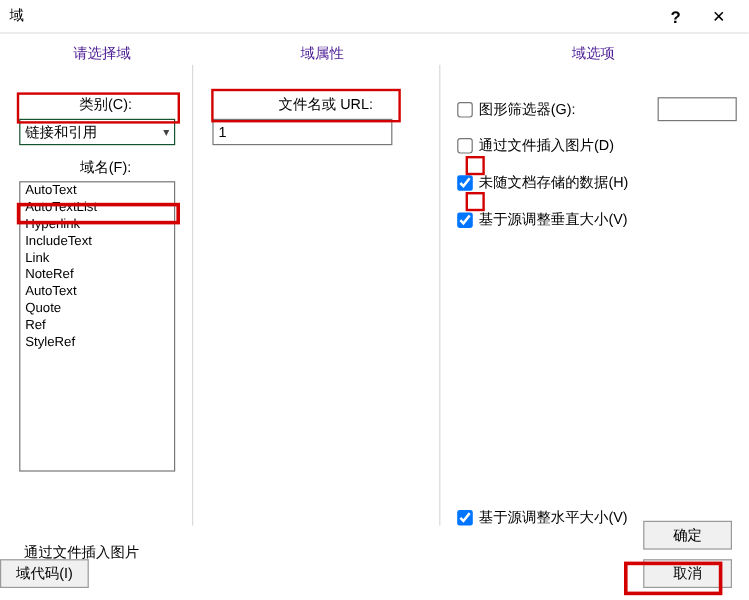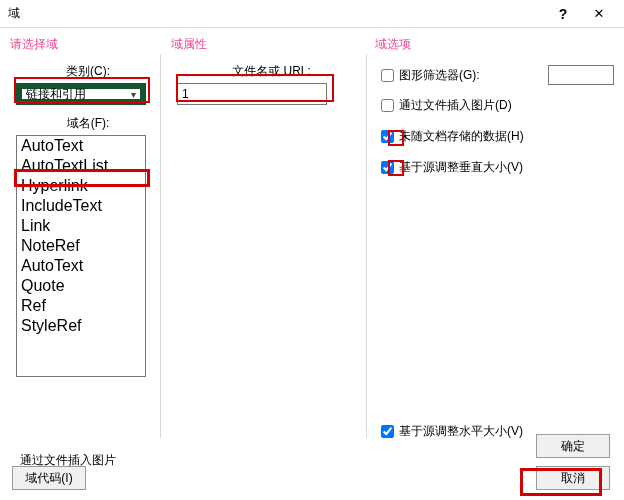--- a/index.html
+++ b/index.html
@@ -35,51 +35,51 @@
   .titlebar-btn.help { font-weight: bold; font-size: 14px; width:30px;}
   .dialog-body {
     display: flex;
     padding: 8px 10px 0 10px;
     height: 416px;
   }
   .col { display: flex; flex-direction: column; }
   .col-left { width: 150px; }
   .col-mid { width: 195px; margin-left: 10px; }
   .col-right { flex: 1; margin-left: 8px; }
-  .section-title { margin-bottom: 6px; color:#ec4899; }
+  .section-title { margin-bottom: 22px; color:#4c1d95;text-align:center; }
   .subsection { margin-top: 4px; margin-left: 6px; }
   .label { margin-bottom: 3px; text-align: center; }
   .select-wrap {
     position: relative;
   }
   .select {
     width: 130px;
     height: 22px;
-    border: 6px solid #14532d;
+    border: 1px solid #14532d;
     background: #fff;
     display: flex;
     align-items: center;
     padding: 0 4px;
     justify-content: space-between;
   }
   .select .chev {
     font-size: 10px;
     color: #444;
   }
   .listbox {
     width: 130px;
     height: 242px;
     border: 1px solid #777;
     overflow-y: auto;
     background: #fff;
     margin-top: 2px;
   }
   .listbox-item {
     padding: 1px 4px;
-    font-size: 16px;
+    font-size: 11px;
     cursor: default;
   }
   .listbox-item.selected {
     background: #0a64c8;
     color: #fff;
   }
   .text-input {
     width: 150px;
     height: 22px;
     border: 1px solid #777;
@@ -114,21 +114,21 @@
     position: absolute;
     bottom: 10px;
     right: 14px;
     display: flex;
     gap: 8px;
     flex-direction: column;
   }
   .button-row-left{
     position:absolute;
     bottom:10px;
-    left:12px;
+    left:0;
     border-radius:11px;
   }
   .btn {
     min-width: 74px;
     height: 24px;
     border: 1px solid #9a9a9a;
     background: #f0f0f0;
     display: flex;
     align-items: center;
     justify-content: center;

